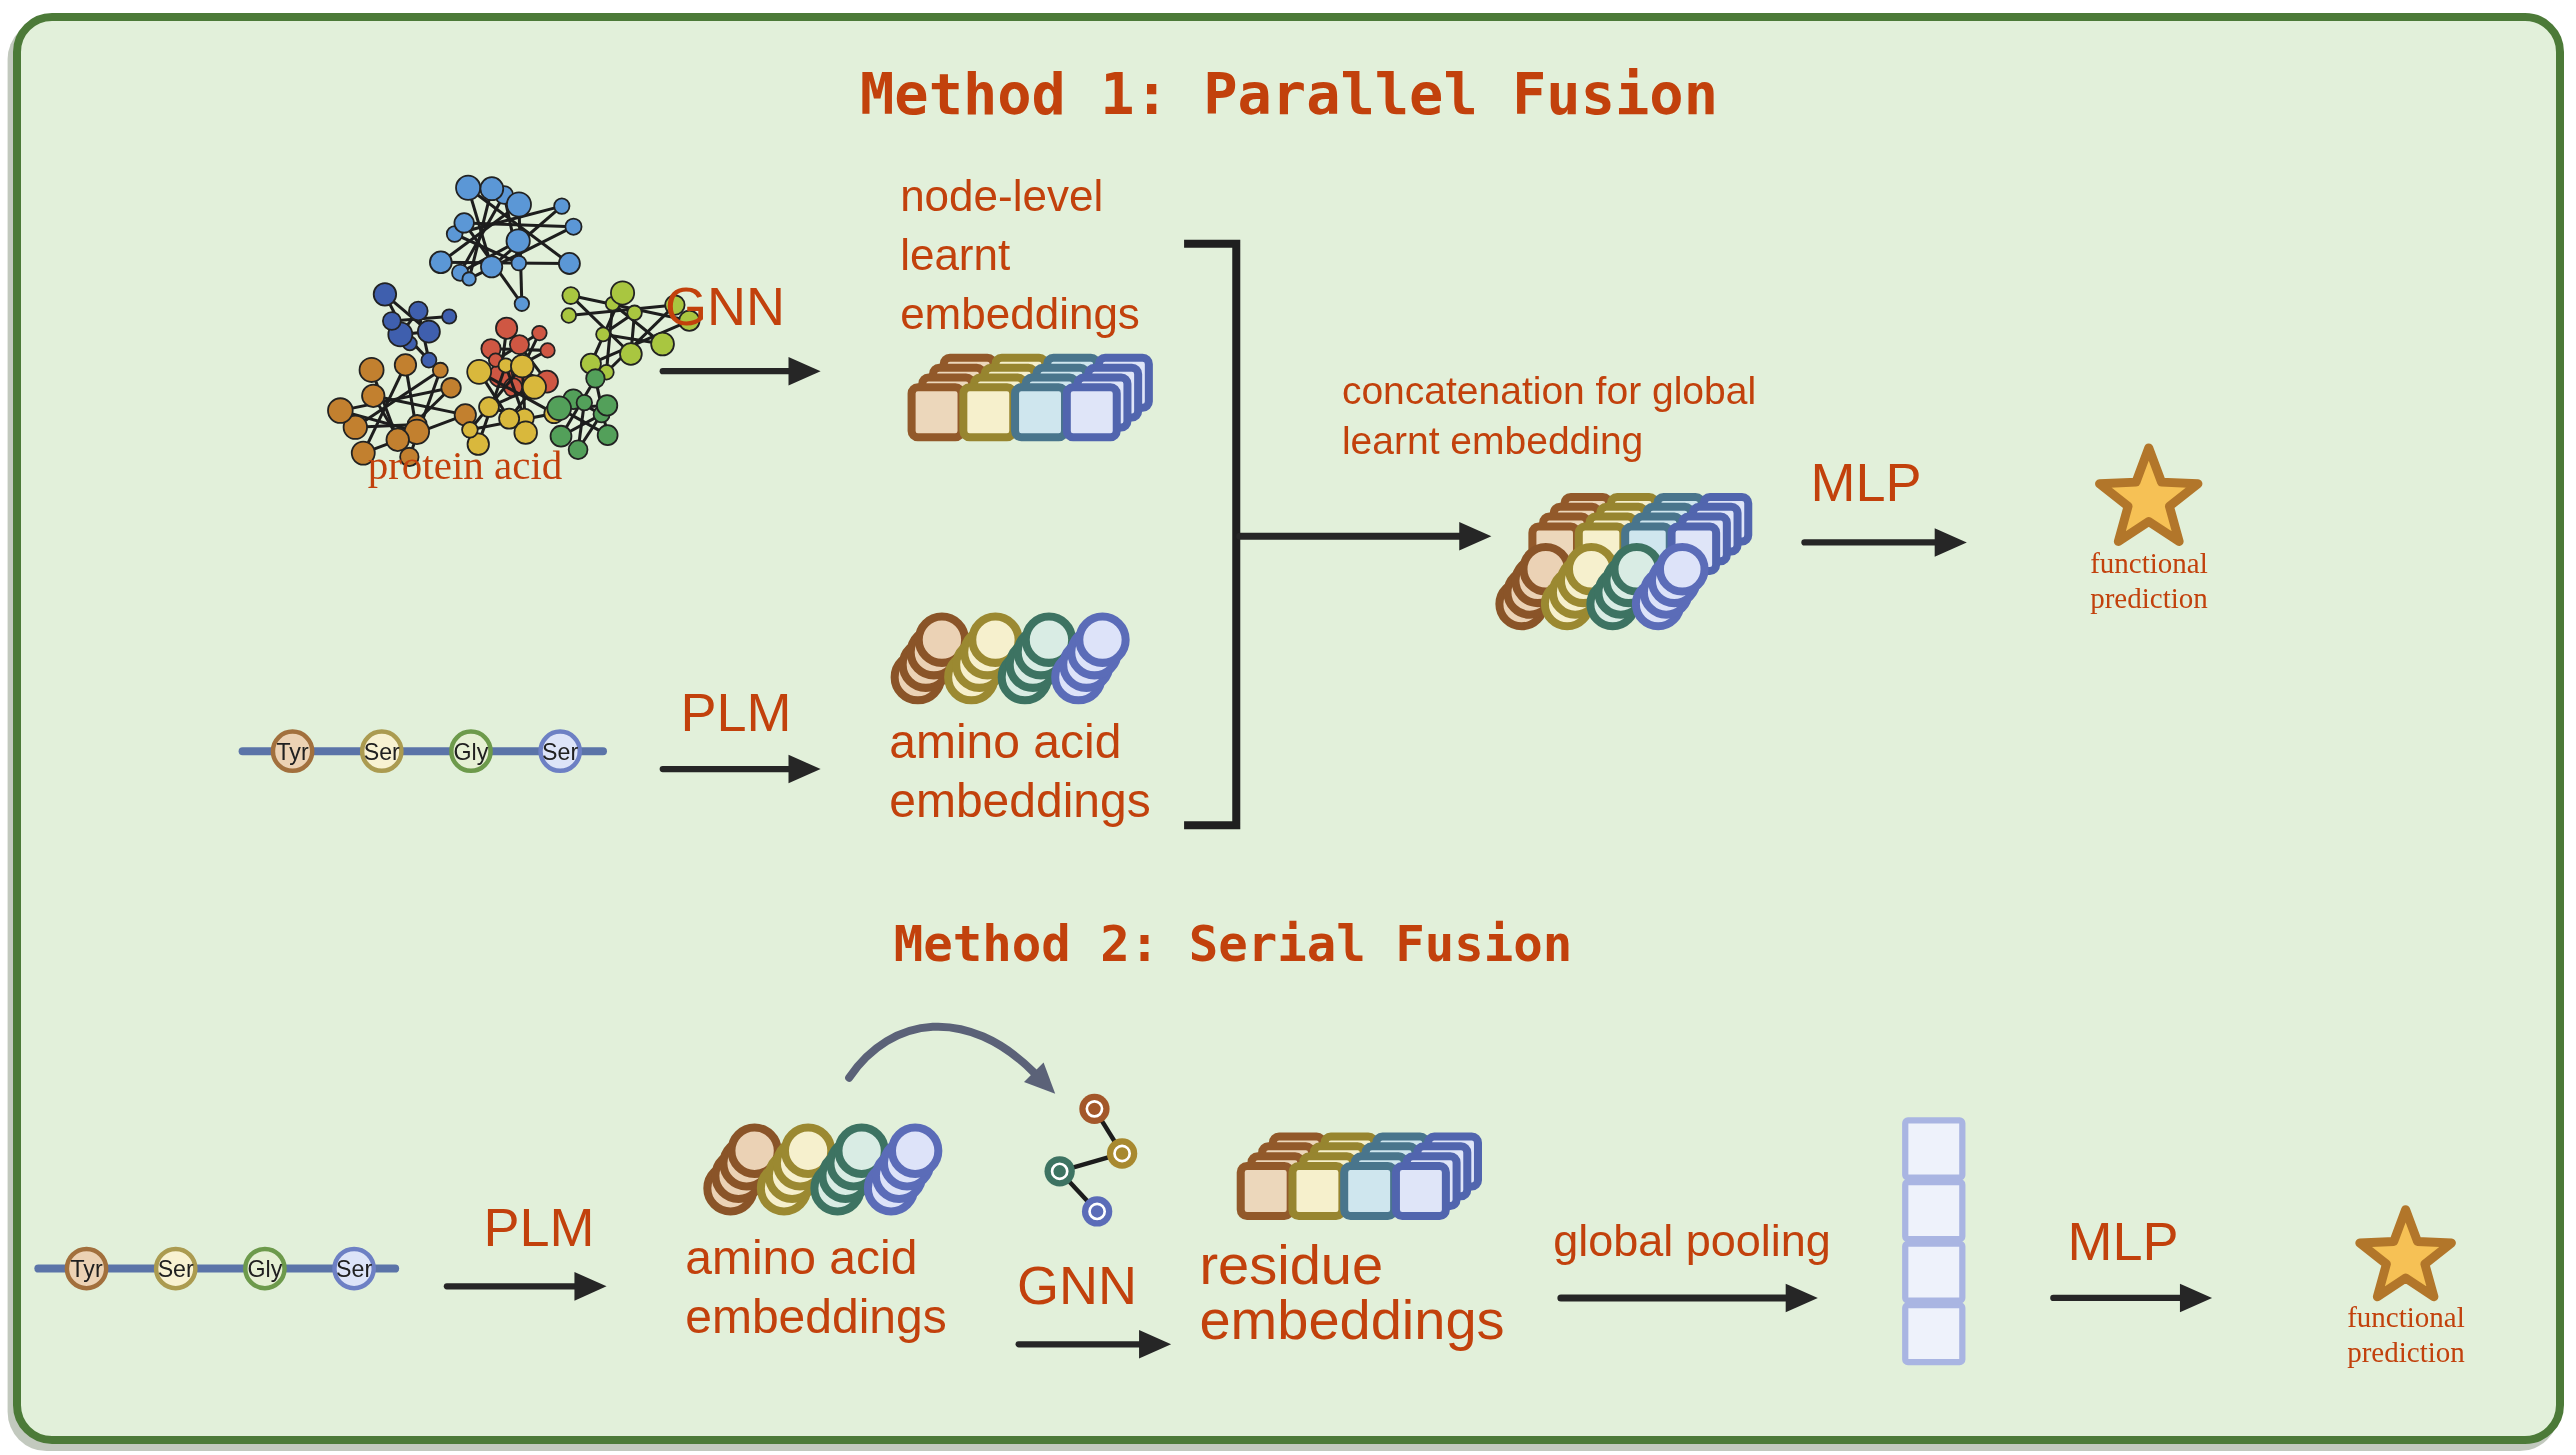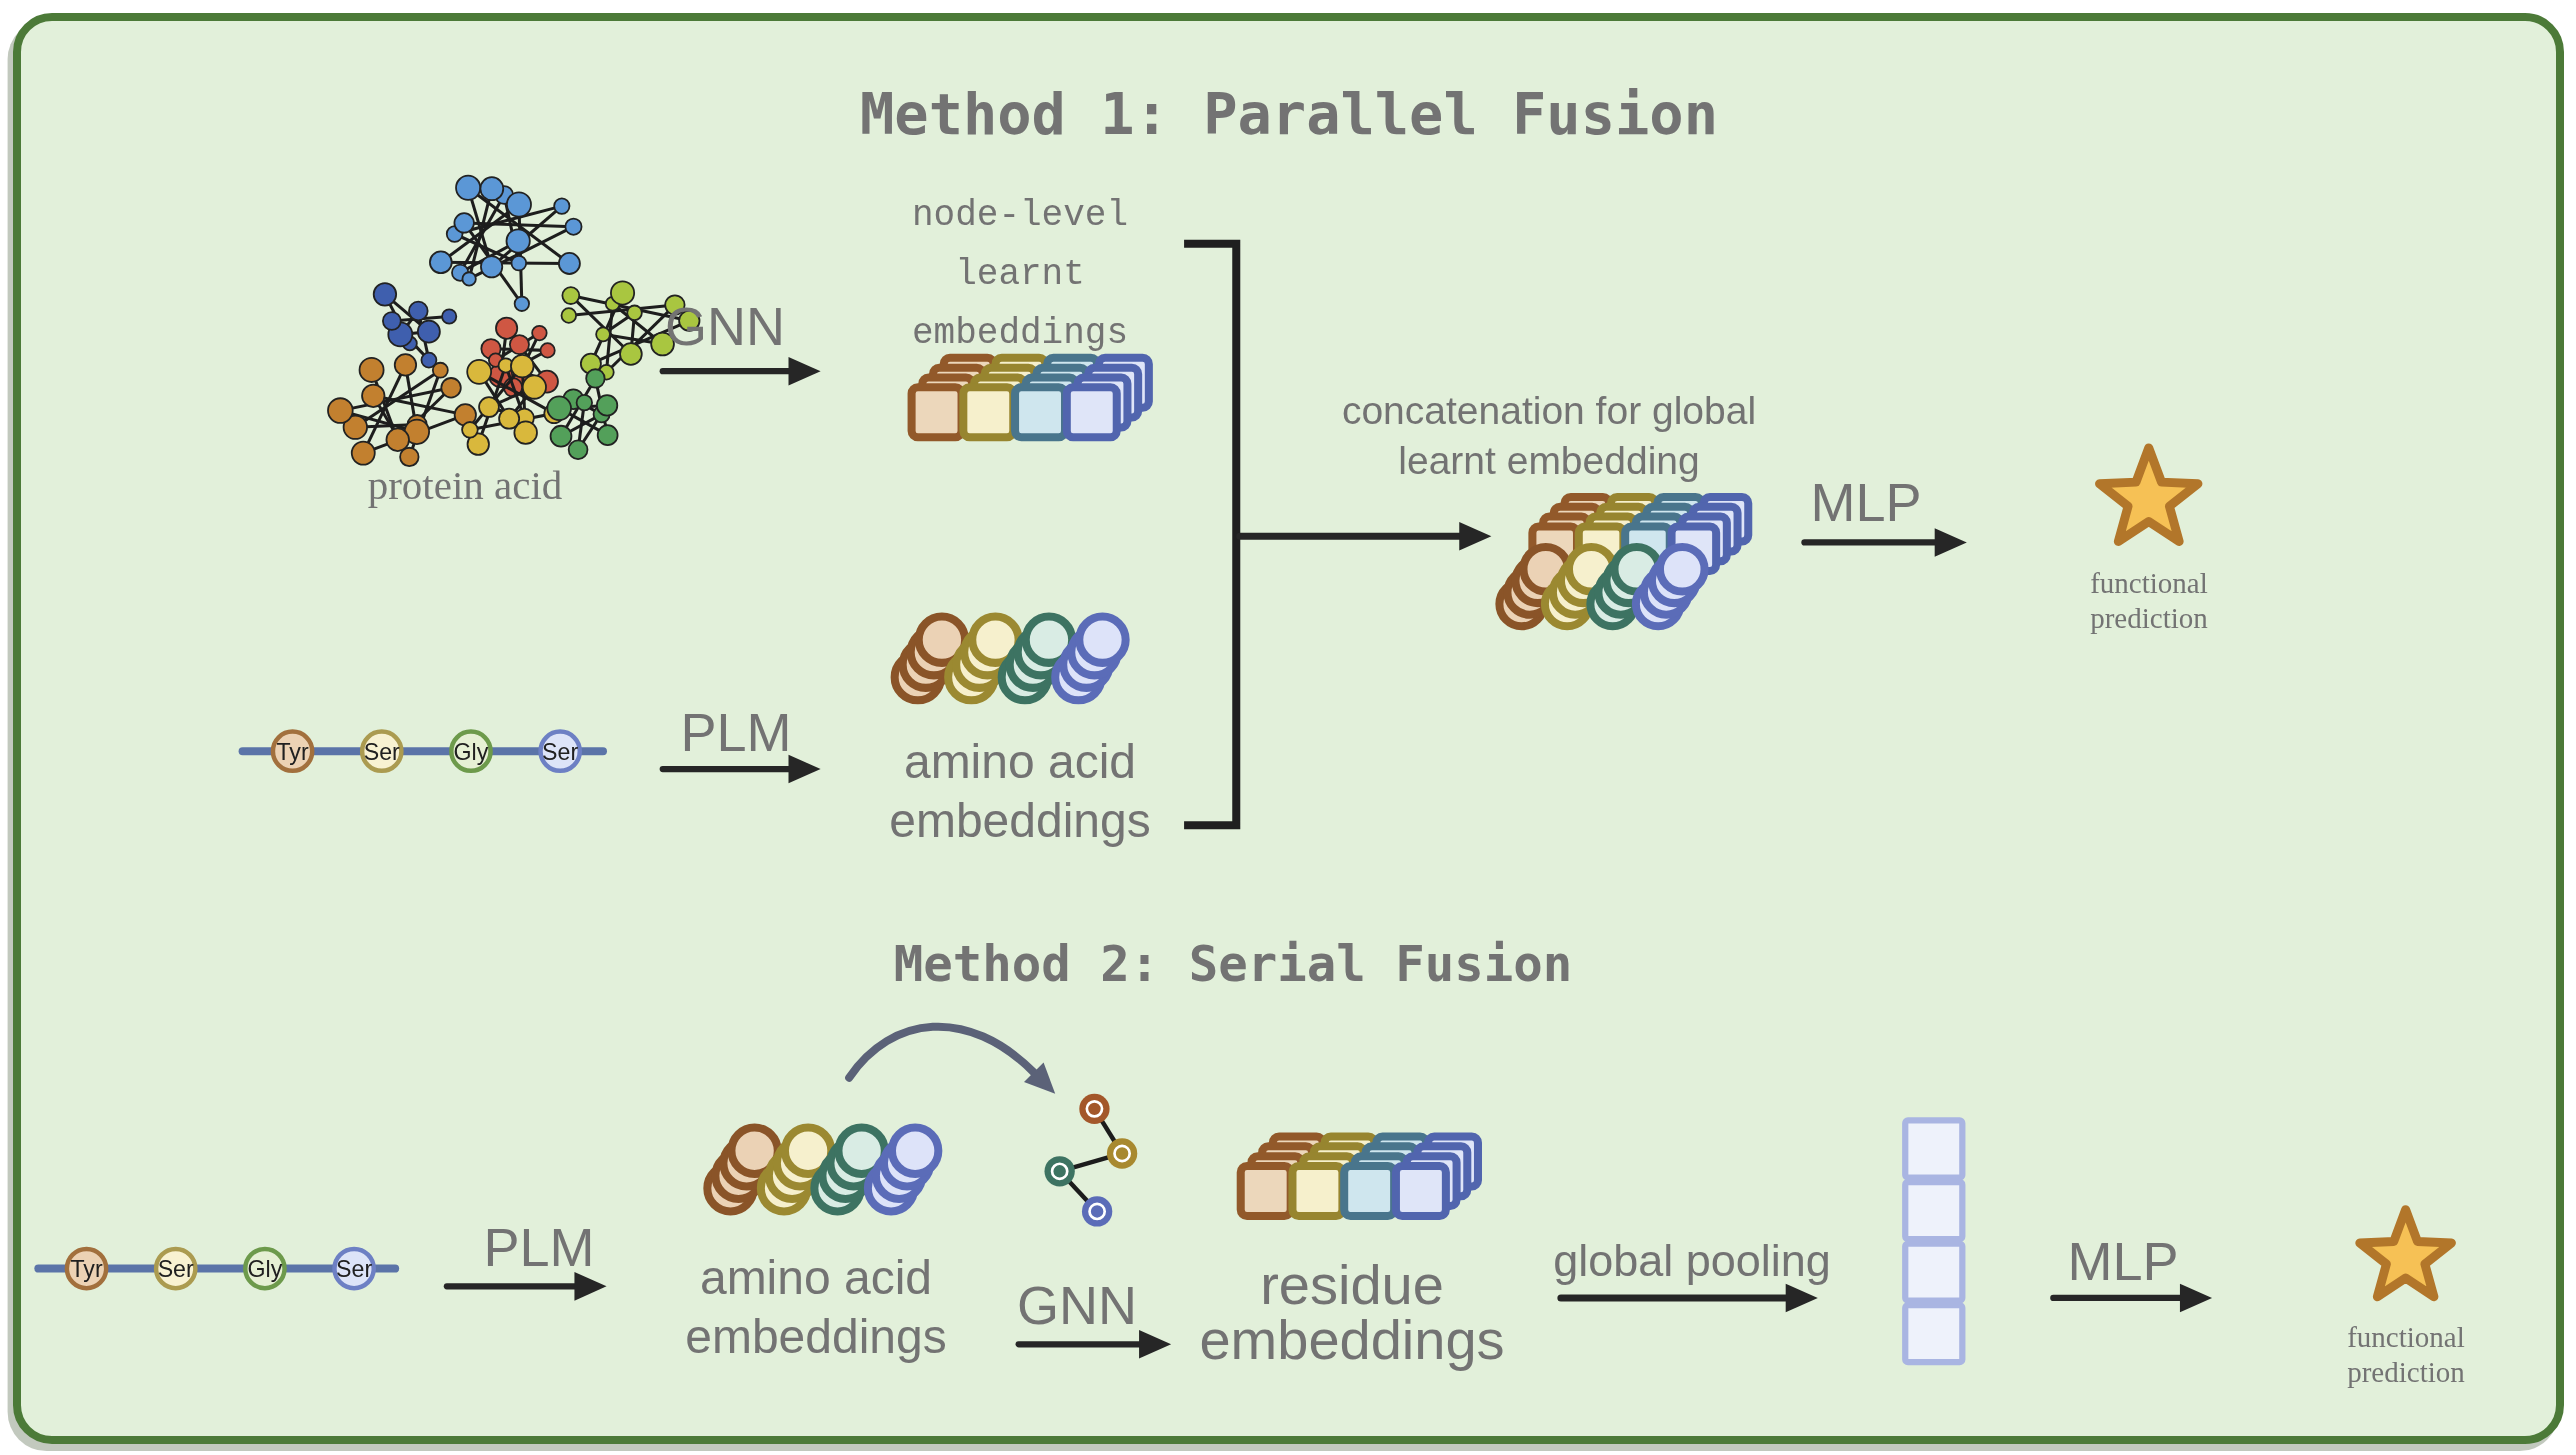--- a/index.html
+++ b/index.html
@@ -1,21 +1,21 @@
 <!DOCTYPE html>
 <html style="font-size:14.3px"><head>
 <meta charset="utf-8">
 <style>
   html,body{margin:0;padding:0;background:#ffffff;}
   body{width:2576px;height:1456px;position:relative;font-family:"Liberation Sans",sans-serif;overflow:hidden;}
   .panel{position:absolute;left:12.5px;top:12.5px;width:2535px;height:1415px;background:#e2f0da;
          border:8px solid #4c7a38;border-radius:39px;box-shadow:-5.4px 7.1px 0 rgba(80,100,70,.35);}
   svg.canvas{position:absolute;left:0;top:0;width:2576px;height:1456px;}
-  .label{position:absolute;transform:translate(-50%,-50%);text-align:center;color:#737373;
-         white-space:pre-line;line-height:1.2;margin-top:20px;}
+  .label{position:absolute;transform:translate(-50%,-50%);color:#c2410c;
+         white-space:pre-line;line-height:1.2;}
   .mono{font-family:"DejaVu Sans Mono","Liberation Mono",monospace;font-weight:700;}
   .serif{font-family:"Liberation Serif","DejaVu Serif",serif;}
   svg text{font-family:"Liberation Sans",sans-serif;}
 </style>
 </head>
 <body>
 
 <div class="panel"></div>
 
 <svg class="canvas" id="canvas" viewBox="0 0 2888 1632">
@@ -362,21 +362,21 @@
       <polygon points="2409.0,502.0 2423.3,540.3 2464.2,542.1 2432.2,567.5 2443.1,606.9 2409.0,584.4 2374.9,606.9 2385.8,567.5 2353.8,542.1 2394.7,540.3" fill="#f6c155" stroke="#b2762a" stroke-width="10" stroke-linejoin="round"></polygon>
     </g>
     <g>
       <polygon points="2697.0,1356.0 2710.3,1391.7 2748.4,1393.3 2718.6,1417.0 2728.7,1453.7 2697.0,1432.7 2665.3,1453.7 2675.4,1417.0 2645.6,1393.3 2683.7,1391.7" fill="#f6c155" stroke="#b2762a" stroke-width="10" stroke-linejoin="round"></polygon>
     </g>
   </svg>
 
 <div class="label mono" style="left:1289px;top:94px;font-size:57px;">Method 1: Parallel Fusion</div>
 <div class="label serif" style="left:465px;top:466px;font-size:41px;">protein acid</div>
 <div class="label" style="left:725px;top:306px;font-size:54px;">GNN</div>
-<div class="label" style="left:1020px;top:254px;font-size:36px;line-height:59px;font-family:Liberation Mono, monospace;">node-level
+<div class="label" style="left:1020px;top:254px;font-size:44px;line-height:59px;">node-level
 learnt
 embeddings</div>
 <div class="label" style="left:736px;top:712px;font-size:54px;">PLM</div>
 <div class="label" style="left:1020px;top:771px;font-size:48px;line-height:59px;">amino acid
 embeddings</div>
 <div class="label" style="left:1549px;top:416px;font-size:39px;line-height:50px;">concatenation for global
 learnt embedding</div>
 <div class="label" style="left:1866px;top:482px;font-size:54px;">MLP</div>
 <div class="label serif" style="left:2149px;top:581px;font-size:29px;line-height:35px;">functional
 prediction</div>

